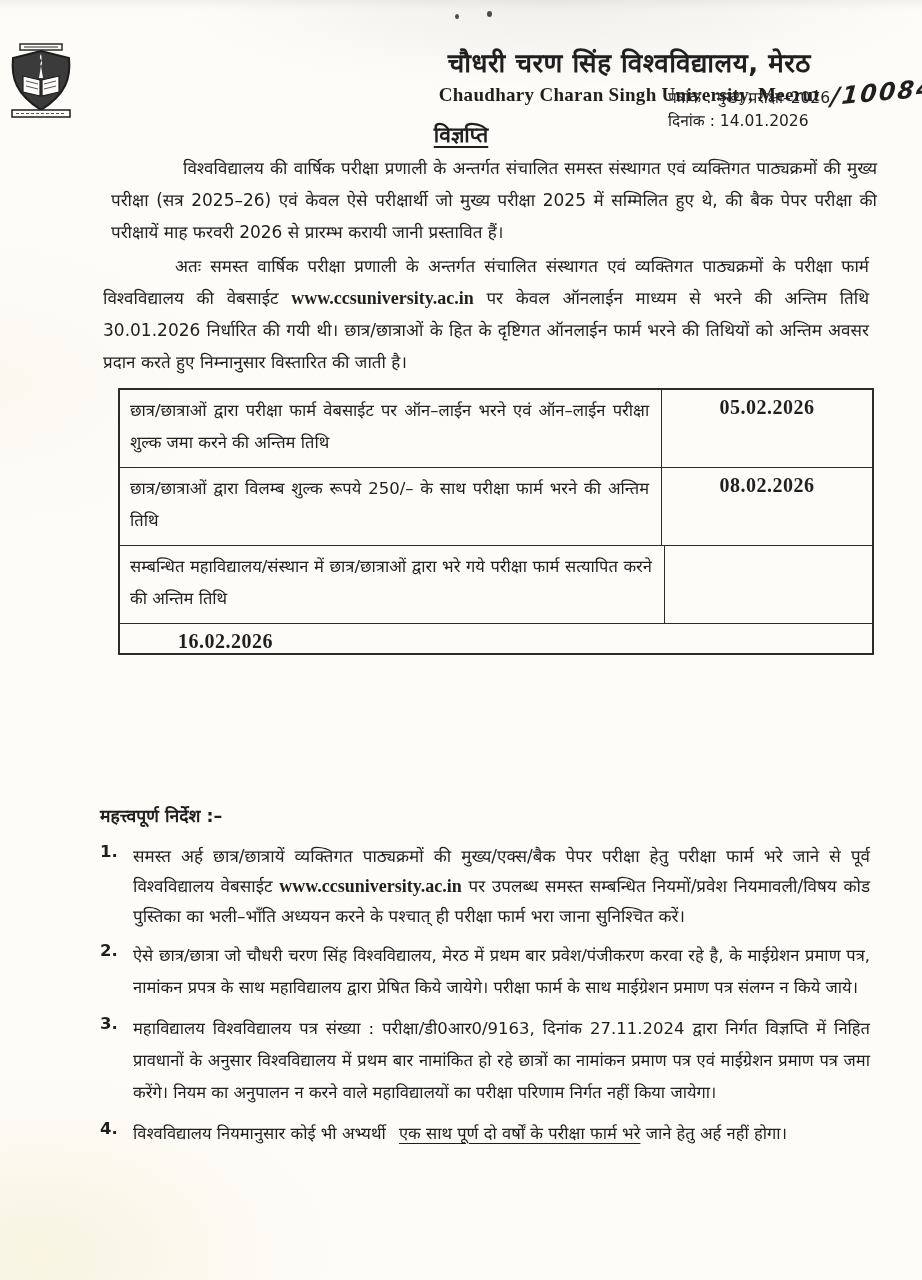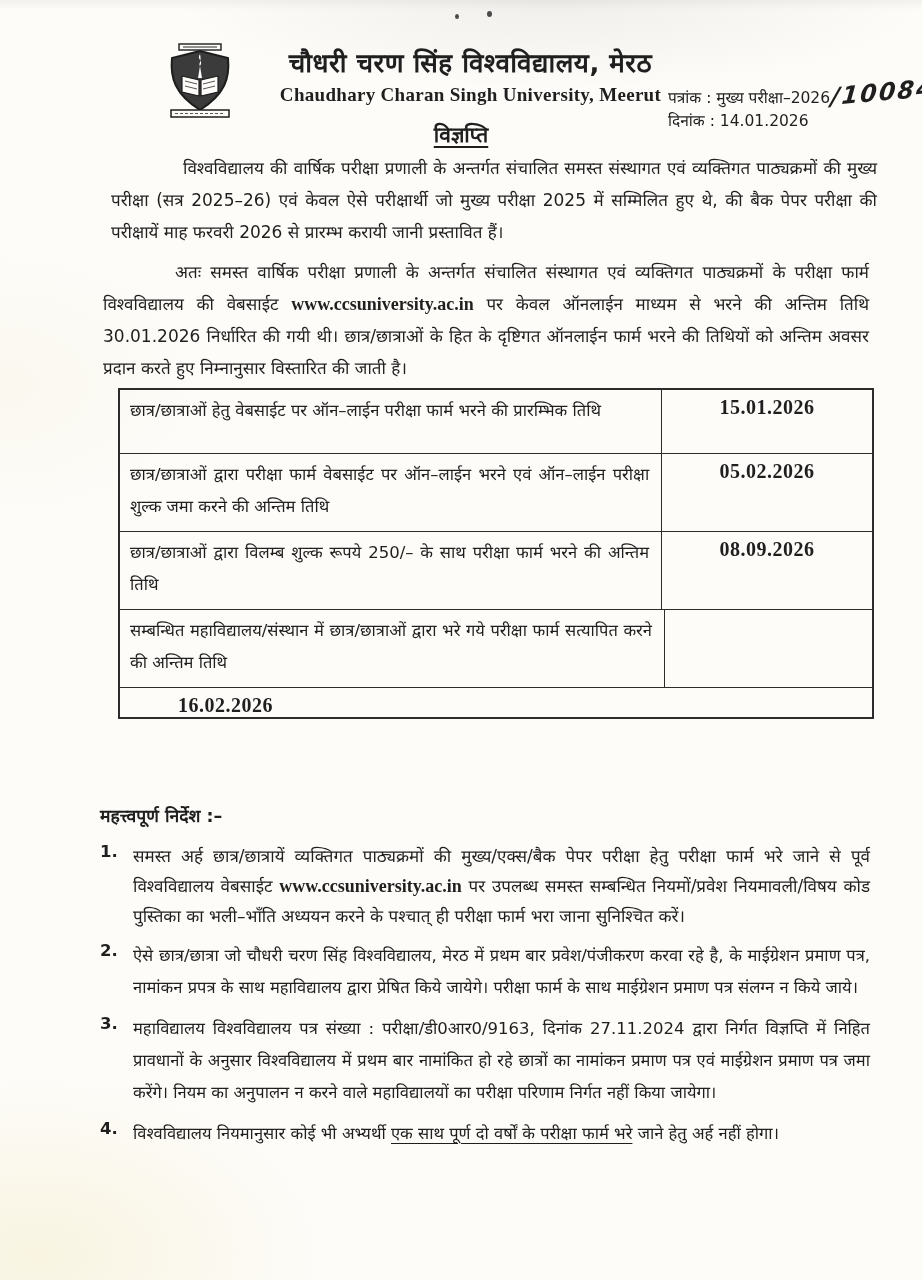--- a/index.html
+++ b/index.html
@@ -14,21 +14,21 @@
       radial-gradient(ellipse 420px 260px at 4% 98%, rgba(238,226,170,0.30), rgba(238,226,170,0) 70%),
       radial-gradient(ellipse 300px 200px at 0% 30%, rgba(236,228,190,0.18), rgba(236,228,190,0) 70%),
       radial-gradient(ellipse 500px 120px at 60% 0%, rgba(120,120,120,0.10), rgba(120,120,120,0) 75%),
       linear-gradient(180deg, #f2f1ed 0px, #fdfcf9 10px, #fdfcf9 100%);
   }
   .speck { position: absolute; background: #4a4a4a; border-radius: 50%; }
 
   
   .header-center {
     position: absolute; top: 36px; left: 0; width: 820px;
-    display: flex; justify-content: center; align-items: flex-start; gap: 39px;
+    display: flex; justify-content: space-between; align-items: flex-start; gap: 39px;
   }
   .crest { width: 82px; height: 80px; flex: 0 0 auto; margin-top: 6px; }
   .uni-names { text-align: center; padding-top: 8px; }
   .uni-hindi {
     font-size: 26px; font-weight: bold; letter-spacing: 0.5px;
     font-family: "DejaVu Sans", sans-serif;
   }
   .uni-english {
     margin-top: 4px;
     font-family: "Liberation Serif", serif;
@@ -57,21 +57,21 @@
     text-decoration: underline; text-underline-offset: 4px;
   }
 
   
   .para {
     position: absolute; left: 103px; width: 766px;
     font-size: 17px; line-height: 32px;
     text-align: justify; text-indent: 72px;
   }
   .para.p1 { top: 152px; margin-left: 8px; }
-  .para.p2 { top: 256px; }
+  .para.p2 { top: 250px; }
   .url-bold { font-family: "Liberation Serif", serif; font-weight: bold; font-size: 18px; }
 
   
   .date-table {
     position: absolute; top: 388px; left: 118px; width: 756px;
     border: 2px solid #2c2c2c;
     background: transparent;
   }
   .trow { display: flex; border-bottom: 1px solid #2c2c2c; }
   .trow:last-child { border-bottom: none; }
@@ -91,21 +91,21 @@
 
   
   .notes { position: absolute; top: 803px; left: 100px; width: 770px; }
   .notes-heading { font-size: 17.5px; font-weight: bold; margin-bottom: 14px; }
   .notes-heading .u { text-underline-offset: 4px; }
   .note-item { display: flex; margin-bottom: 9px; }
   .note-num { width: 33px; flex: 0 0 auto; font-weight: bold; font-size: 16.5px; padding-top: 1px; }
   .note-text { flex: 1; font-size: 16.5px; text-align: justify; }
   .note-text.wide  { line-height: 30px; font-size: 17px; }
   .note-text.tight { line-height: 32px; }
-  .note-underline { text-decoration: underline; text-underline-offset: 4px; }
+  .note-underline { text-decoration: underline; text-underline-offset: 4px; margin-left: 8px; }
 </style>
 </head>
 <body>
 
 <div class="speck" style="left:455px; top:14px; width:4px; height:5px;"></div>
 <div class="speck" style="left:487px; top:11px; width:5px; height:6px;"></div>
 
 <div class="header-center">
   <svg class="crest" viewBox="0 0 82 80" aria-hidden="true">
 
@@ -140,30 +140,26 @@
 
 <div class="doc-title">
   <span>विज्ञप्ति</span>
 </div>
 
 <div class="para p1">विश्वविद्यालय की वार्षिक परीक्षा प्रणाली के अन्तर्गत संचालित समस्त संस्थागत एवं व्यक्तिगत पाठ्यक्रमों की मुख्य परीक्षा (सत्र 2025–26) एवं केवल ऐसे परीक्षार्थी जो मुख्य परीक्षा 2025 में सम्मिलित हुए थे, की बैक पेपर परीक्षा की परीक्षायें माह फरवरी 2026 से प्रारम्भ करायी जानी प्रस्तावित हैं।</div>
 <div class="para p2"><span>अतः समस्त वार्षिक परीक्षा प्रणाली के अन्तर्गत संचालित संस्थागत एवं व्यक्तिगत पाठ्यक्रमों के परीक्षा फार्म विश्वविद्यालय की वेबसाईट </span><span class="url-bold">www.ccsuniversity.ac.in</span><span> पर केवल ऑनलाईन माध्यम से भरने की अन्तिम तिथि 30.01.2026 निर्धारित की गयी थी। छात्र/छात्राओं के हित के दृष्टिगत ऑनलाईन फार्म भरने की तिथियों को अन्तिम अवसर प्रदान करते हुए निम्नानुसार विस्तारित की जाती है।</span></div>
 
 <div class="date-table">
   <div class="trow">
-    <div class="tcell desc">छात्र/छात्राओं हेतु वेबसाईट पर ऑन–लाईन परीक्षा फार्म भरने की प्रारम्भिक तिथि</div>
-    <div class="tcell date">15.01.2026</div>
-  </div>
-  <div class="trow">
     <div class="tcell desc">छात्र/छात्राओं द्वारा परीक्षा फार्म वेबसाईट पर ऑन–लाईन भरने एवं ऑन–लाईन परीक्षा शुल्क जमा करने की अन्तिम तिथि</div>
     <div class="tcell date">05.02.2026</div>
   </div>
   <div class="trow">
     <div class="tcell desc">छात्र/छात्राओं द्वारा विलम्ब शुल्क रूपये 250/– के साथ परीक्षा फार्म भरने की अन्तिम तिथि</div>
-    <div class="tcell date">08.09.2026</div>
+    <div class="tcell date">08.02.2026</div>
   </div>
   <div class="trow">
     <div class="tcell desc">सम्बन्धित महाविद्यालय/संस्थान में छात्र/छात्राओं द्वारा भरे गये परीक्षा फार्म सत्यापित करने की अन्तिम तिथि</div>
   </div>
   <div class="trow">
     <div class="tcell date">16.02.2026</div>
   </div>
 </div>
 
 <div class="notes">

